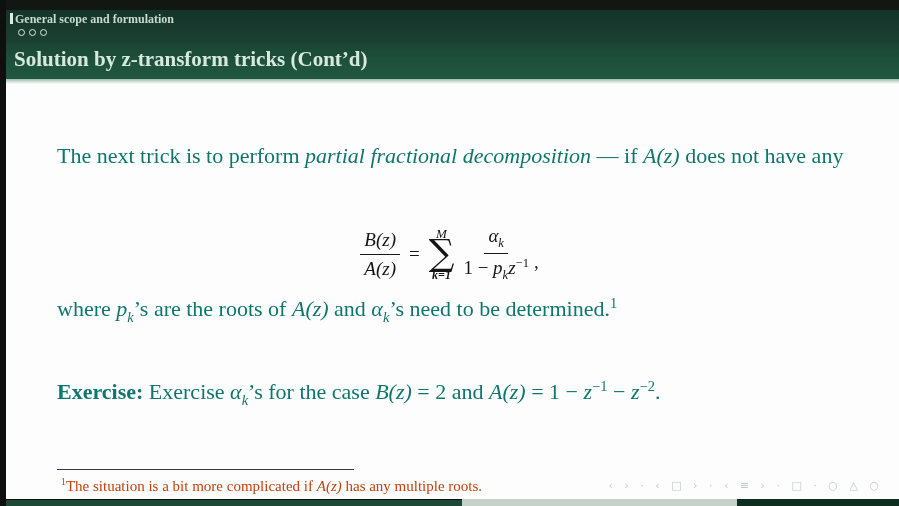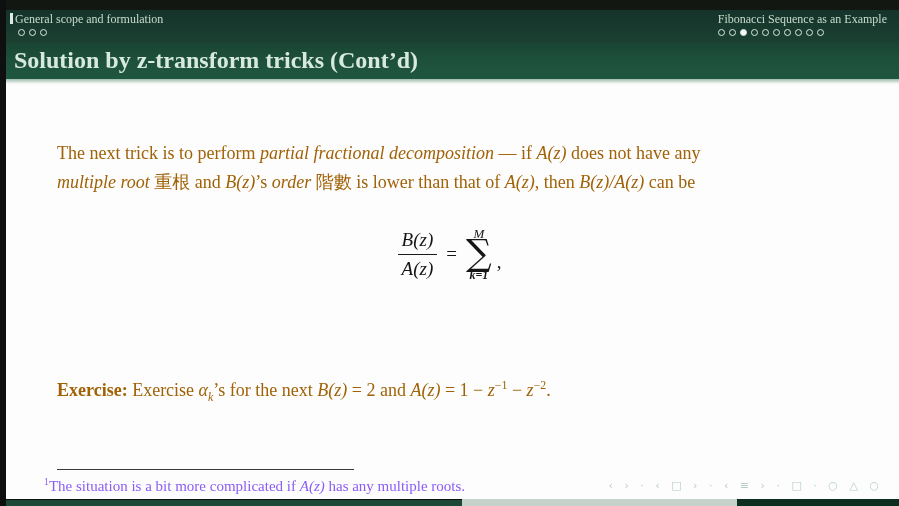--- a/index.html
+++ b/index.html
@@ -7,56 +7,56 @@
          font-family:"Liberation Serif", serif;color:#161616;}
   .edge-left{position:absolute;left:0;top:0;width:6px;height:506px;background:#0d100e;z-index:40;}
 
   
   .top-strip{position:absolute;top:0;left:0;width:899px;height:10px;background:#131712;}
   .headline{position:absolute;top:10px;left:0;width:899px;height:33px;
             background:linear-gradient(180deg,#15332a 0%,#1b4132 100%);}
   .head-col{position:absolute;top:2px;display:flex;flex-direction:column;}
   .head-col.left{left:10px;align-items:flex-start;}
   .head-col.right{right:12px;align-items:flex-start;}
-  .head-title{font-size:12px;font-weight:normal;color:#c9dbd0;white-space:nowrap;}
+  .head-title{font-size:12px;font-weight:bold;color:#c9dbd0;white-space:nowrap;}
   .marker{display:inline-block;width:3px;height:11px;background:#dfe9e4;margin-right:2px;vertical-align:-1px;}
   .dots-row{display:flex;gap:4px;margin-top:2px;}
   .head-col.left .dots-row{margin-left:8px;}
   .dot{width:7px;height:7px;border:1px solid #d9e7de;border-radius:50%;box-sizing:border-box;}
   .dot.filled{background:#f4faf6;}
 
   
   .title-bar{position:absolute;top:43px;left:0;width:899px;height:36px;
              background:linear-gradient(180deg,#1a4534 0%,#1e513c 50%,#1f5640 100%);}
-  .title-text{margin:4px 0 0 14px;font-size:24px;font-weight:bold;color:#d8eadf;white-space:nowrap;}
+  .title-text{margin:4px 0 0 14px;font-size:21px;font-weight:bold;color:#d8eadf;white-space:nowrap;}
   .title-under{position:absolute;top:79px;left:0;width:899px;height:5px;
                background:linear-gradient(180deg,#9dbcab,#fdfdfd);}
 
   
-  .line{position:absolute;left:57px;white-space:nowrap;font-size:18px;color:#a16207;}
+  .line{position:absolute;left:57px;white-space:nowrap;font-size:22px;color:#0f766e;}
   .l1{top:143px;} .l2{top:170px;} .l3{top:197px;}
   .where{top:295px;} .exercise{top:378px;}
   .i{font-style:italic;} .b{font-weight:bold;}
   sub,sup{font-size:66%;}
 
   
   .formula{position:absolute;top:222px;left:0;width:899px;height:64px;
            display:flex;align-items:center;justify-content:center;gap:9px;font-size:19px;}
   .frac{display:inline-flex;flex-direction:column;align-items:center;line-height:1.25;}
   .frac .num{border-bottom:1.4px solid #1a1a1a;padding:0 4px 2px;}
   .frac .den{padding-top:2px;}
   .sum{display:inline-flex;flex-direction:column;align-items:center;line-height:1;}
   .sum .top{font-size:13px;margin-bottom:-3px;}
   .sum .sigma{font-size:36px;line-height:0.9;font-family:"DejaVu Serif", serif;}
   .sum .bot{font-size:12px;margin-top:-1px;font-weight:bold;}
   .comma{align-self:center;margin-top:16px;margin-left:-4px;}
 
   
   .footnote-rule{position:absolute;left:57px;top:469px;width:297px;height:1px;background:#3a3a3a;}
-  .footnote{position:absolute;left:44px;top:476px;font-size:15px;white-space:nowrap;color:#8b5cf6;}
+  .footnote{position:absolute;left:61px;top:476px;font-size:15px;white-space:nowrap;color:#c2410c;}
 
   
   .navsyms{position:absolute;right:16px;top:479px;font-size:11px;color:#b5cec2;
            letter-spacing:4px;font-family:"DejaVu Sans", sans-serif;white-space:nowrap;}
 
   
   .footer-seg{position:absolute;top:499px;height:7px;}
   .footer-left{left:0;width:462px;background:#1d4836;border-top:1px solid #0c120e;}
   .footer-mid{left:462px;width:275px;background:#c6d1c9;}
   .footer-right{left:737px;width:162px;background:#0e2f20;}
@@ -70,60 +70,49 @@
 
   <div class="headline">
     <div class="head-col left">
       <div class="head-title"><span class="marker"></span><span>General scope and formulation</span></div>
       <div class="dots-row">
           <span class="dot"></span>
           <span class="dot"></span>
           <span class="dot"></span>
         </div>
     </div>
-    <div class="head-col right">
-      <div class="head-title">Fibonacci Sequence as an Example</div>
-      <div class="dots-row">
-          <span class="dot"></span>
-          <span class="dot"></span>
-          <span class="dot filled"></span>
-          <span class="dot"></span>
-          <span class="dot"></span>
-          <span class="dot"></span>
-          <span class="dot"></span>
-          <span class="dot"></span>
-          <span class="dot"></span>
-          <span class="dot"></span>
-        </div>
-    </div>
   </div>
 
   <div class="title-bar">
     <div class="title-text">Solution by z-transform tricks (Cont’d)</div>
   </div>
   <div class="title-under"></div>
 
   <div class="line l1"><span>The next trick is to perform </span><span class="i">partial fractional decomposition</span><span> — if </span><span class="i">A(z)</span><span> does not have any</span></div>
-  <div class="line l2"><span class="i">multiple root</span><span> 重根 and </span><span class="i">B(z)</span><span>’s </span><span class="i">order</span><span> 階數 is lower than that of </span><span class="i">A(z)</span><span>, then </span><span class="i">B(z)/A(z)</span><span> can be</span></div>
 
   <div class="formula">
     <span class="frac">
       <span class="num i">B(z)</span>
       <span class="den i">A(z)</span>
     </span>
     <span class="eq">=</span>
     <span class="sum">
       <span class="top i">M</span>
       <span class="sigma">∑</span>
       <span class="bot i">k=1</span>
     </span>
+    <span class="frac">
+      <span class="num"><span class="i">α</span><sub class="i">k</sub></span>
+      <span class="den"><span>1 − </span><span class="i">p</span><sub class="i">k</sub><span class="i">z</span><sup>−1</sup></span>
+    </span>
     <span class="comma">,</span>
   </div>
 
-  <div class="line exercise"><span class="b">Exercise:</span><span> Exercise </span><span class="i">α</span><sub class="i">k</sub><span>’s for the next </span><span class="i">B(z)</span><span> = 2 and </span><span class="i">A(z)</span><span> = 1 − </span><span class="i">z</span><sup>−1</sup><span> − </span><span class="i">z</span><sup>−2</sup><span>.</span></div>
+  <div class="line where"><span>where </span><span class="i">p</span><sub class="i">k</sub><span>’s are the roots of </span><span class="i">A(z)</span><span> and </span><span class="i">α</span><sub class="i">k</sub><span>’s need to be determined.</span><sup>1</sup></div>
+  <div class="line exercise"><span class="b">Exercise:</span><span> Exercise </span><span class="i">α</span><sub class="i">k</sub><span>’s for the case </span><span class="i">B(z)</span><span> = 2 and </span><span class="i">A(z)</span><span> = 1 − </span><span class="i">z</span><sup>−1</sup><span> − </span><span class="i">z</span><sup>−2</sup><span>.</span></div>
 
   <div class="footnote-rule"></div>
   <div class="footnote"><sup>1</sup><span>The situation is a bit more complicated if </span><span class="i">A(z)</span><span> has any multiple roots.</span></div>
 
   <div class="navsyms">‹ › · ‹ □ › · ‹ ≡ › · □ · ○ △ ○</div>
 
   <div class="footer-seg footer-left"></div>
   <div class="footer-seg footer-mid"></div>
   <div class="footer-seg footer-right"></div>
 </div>

